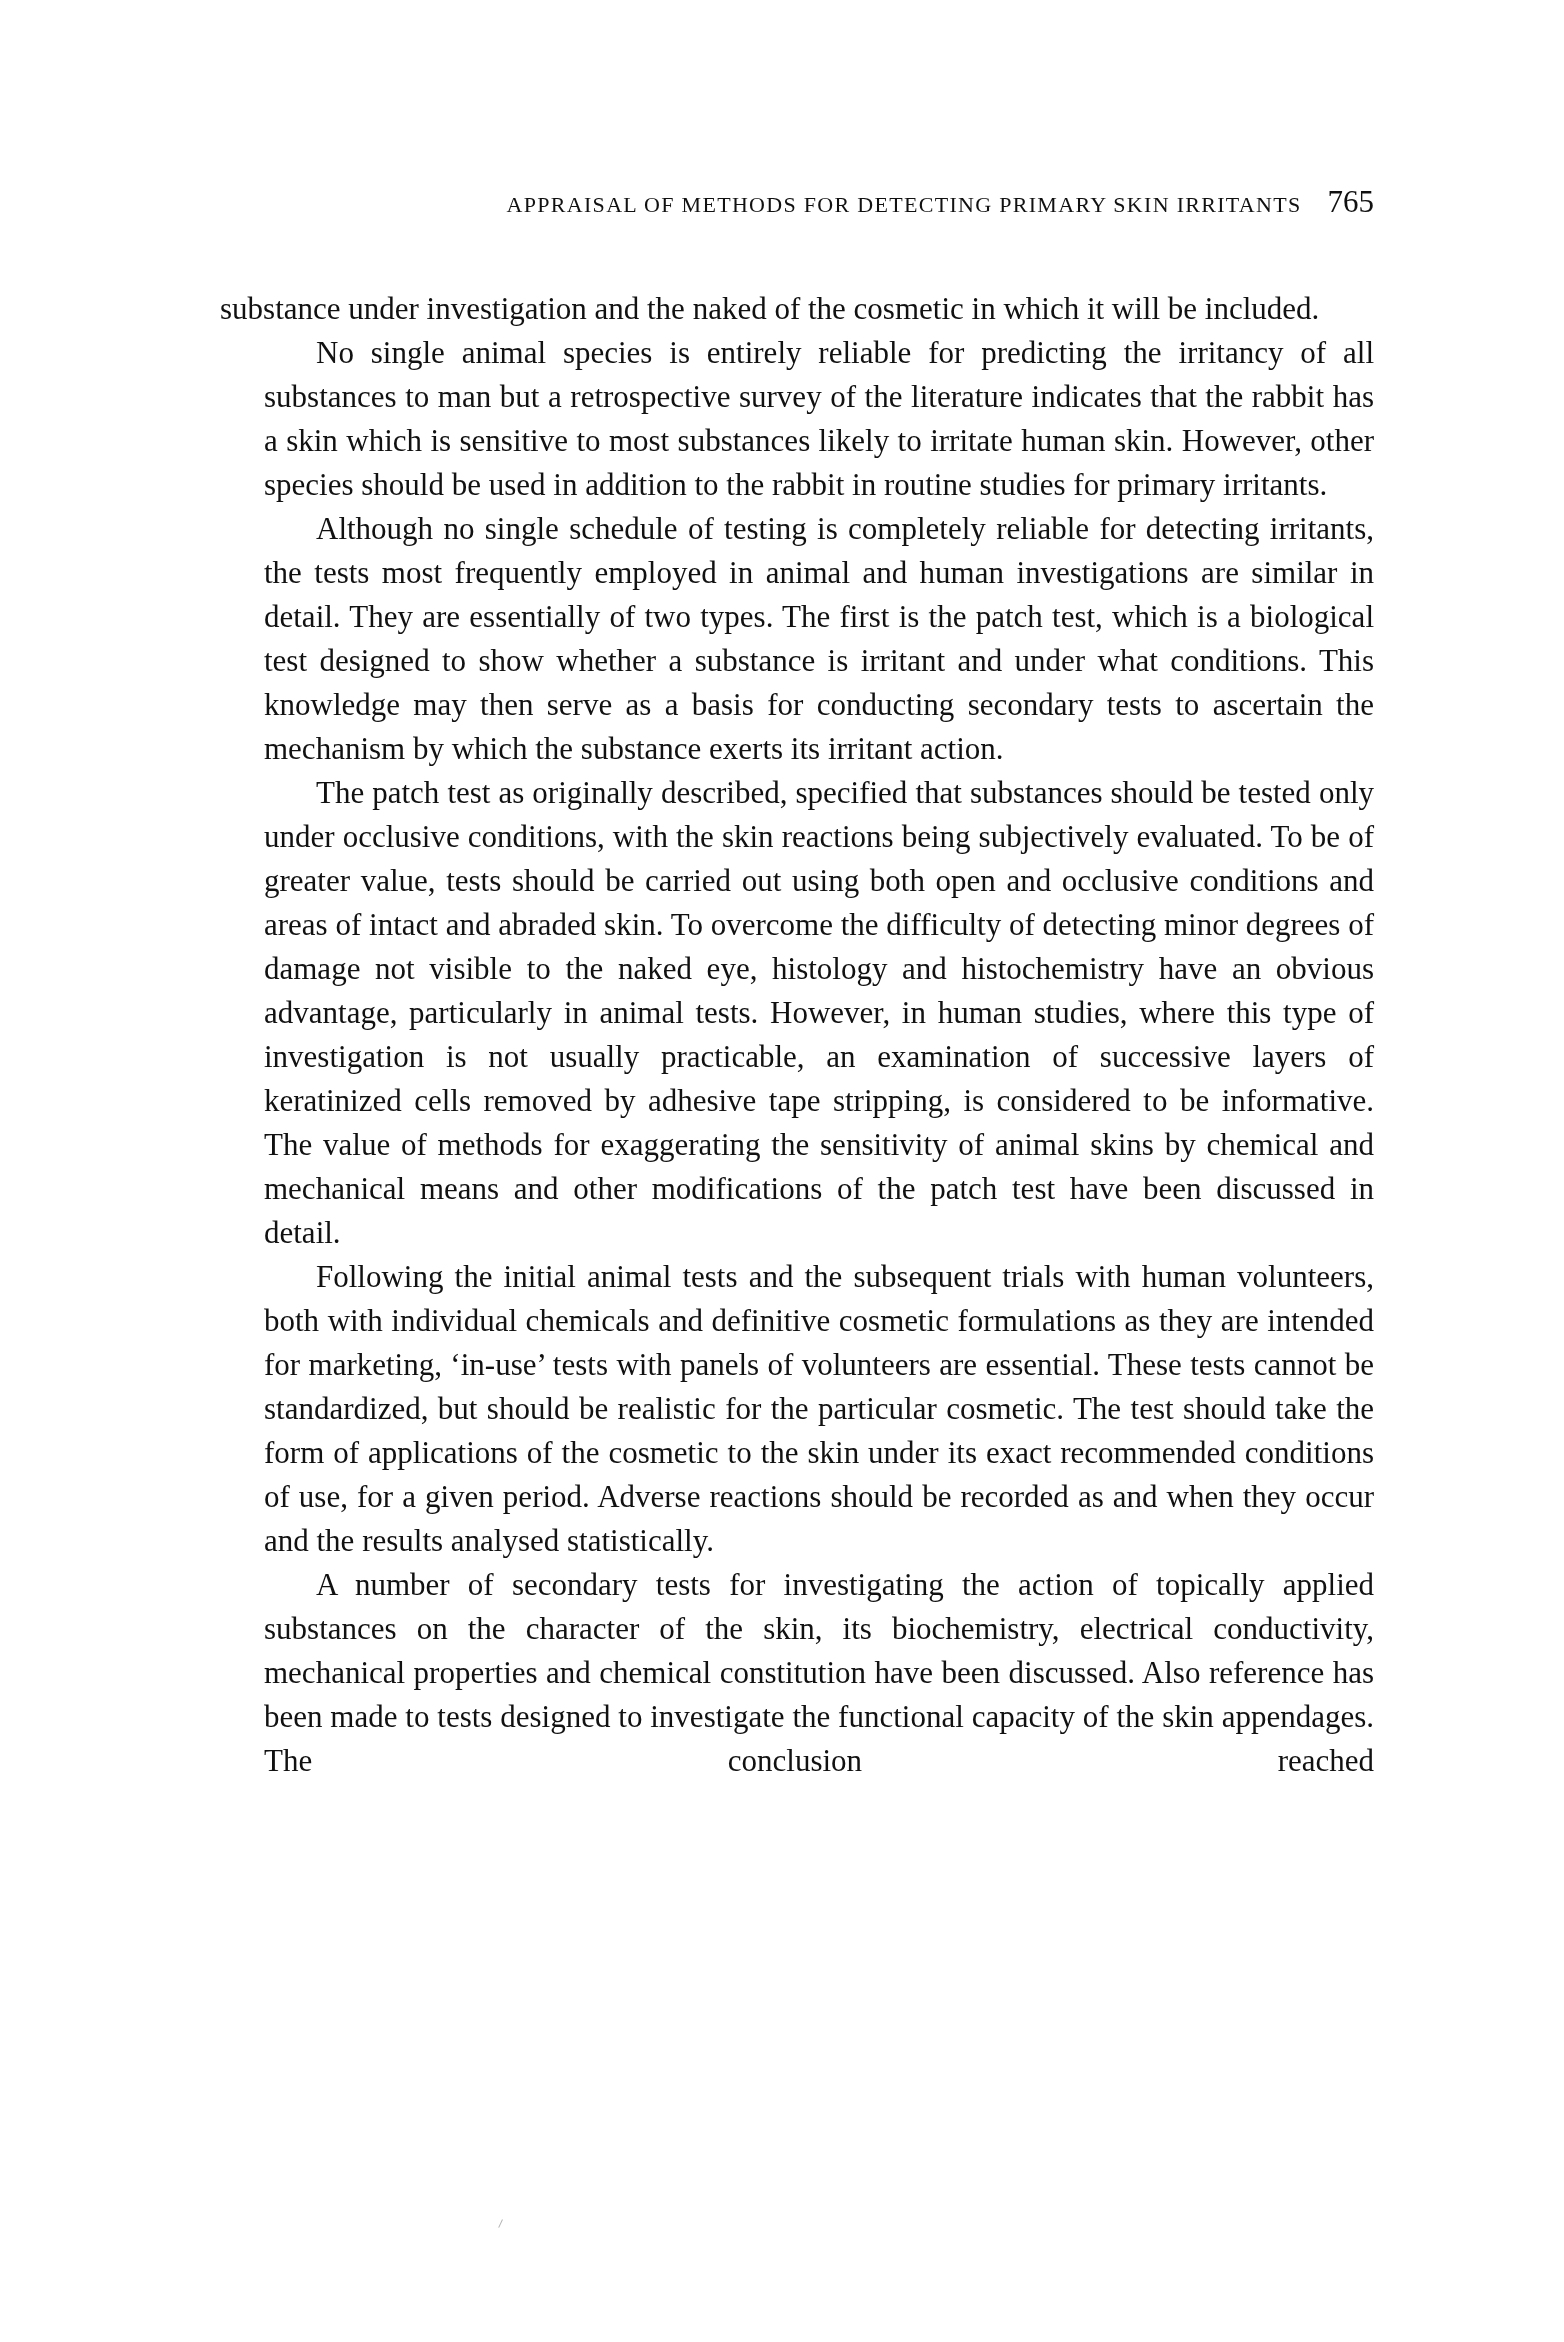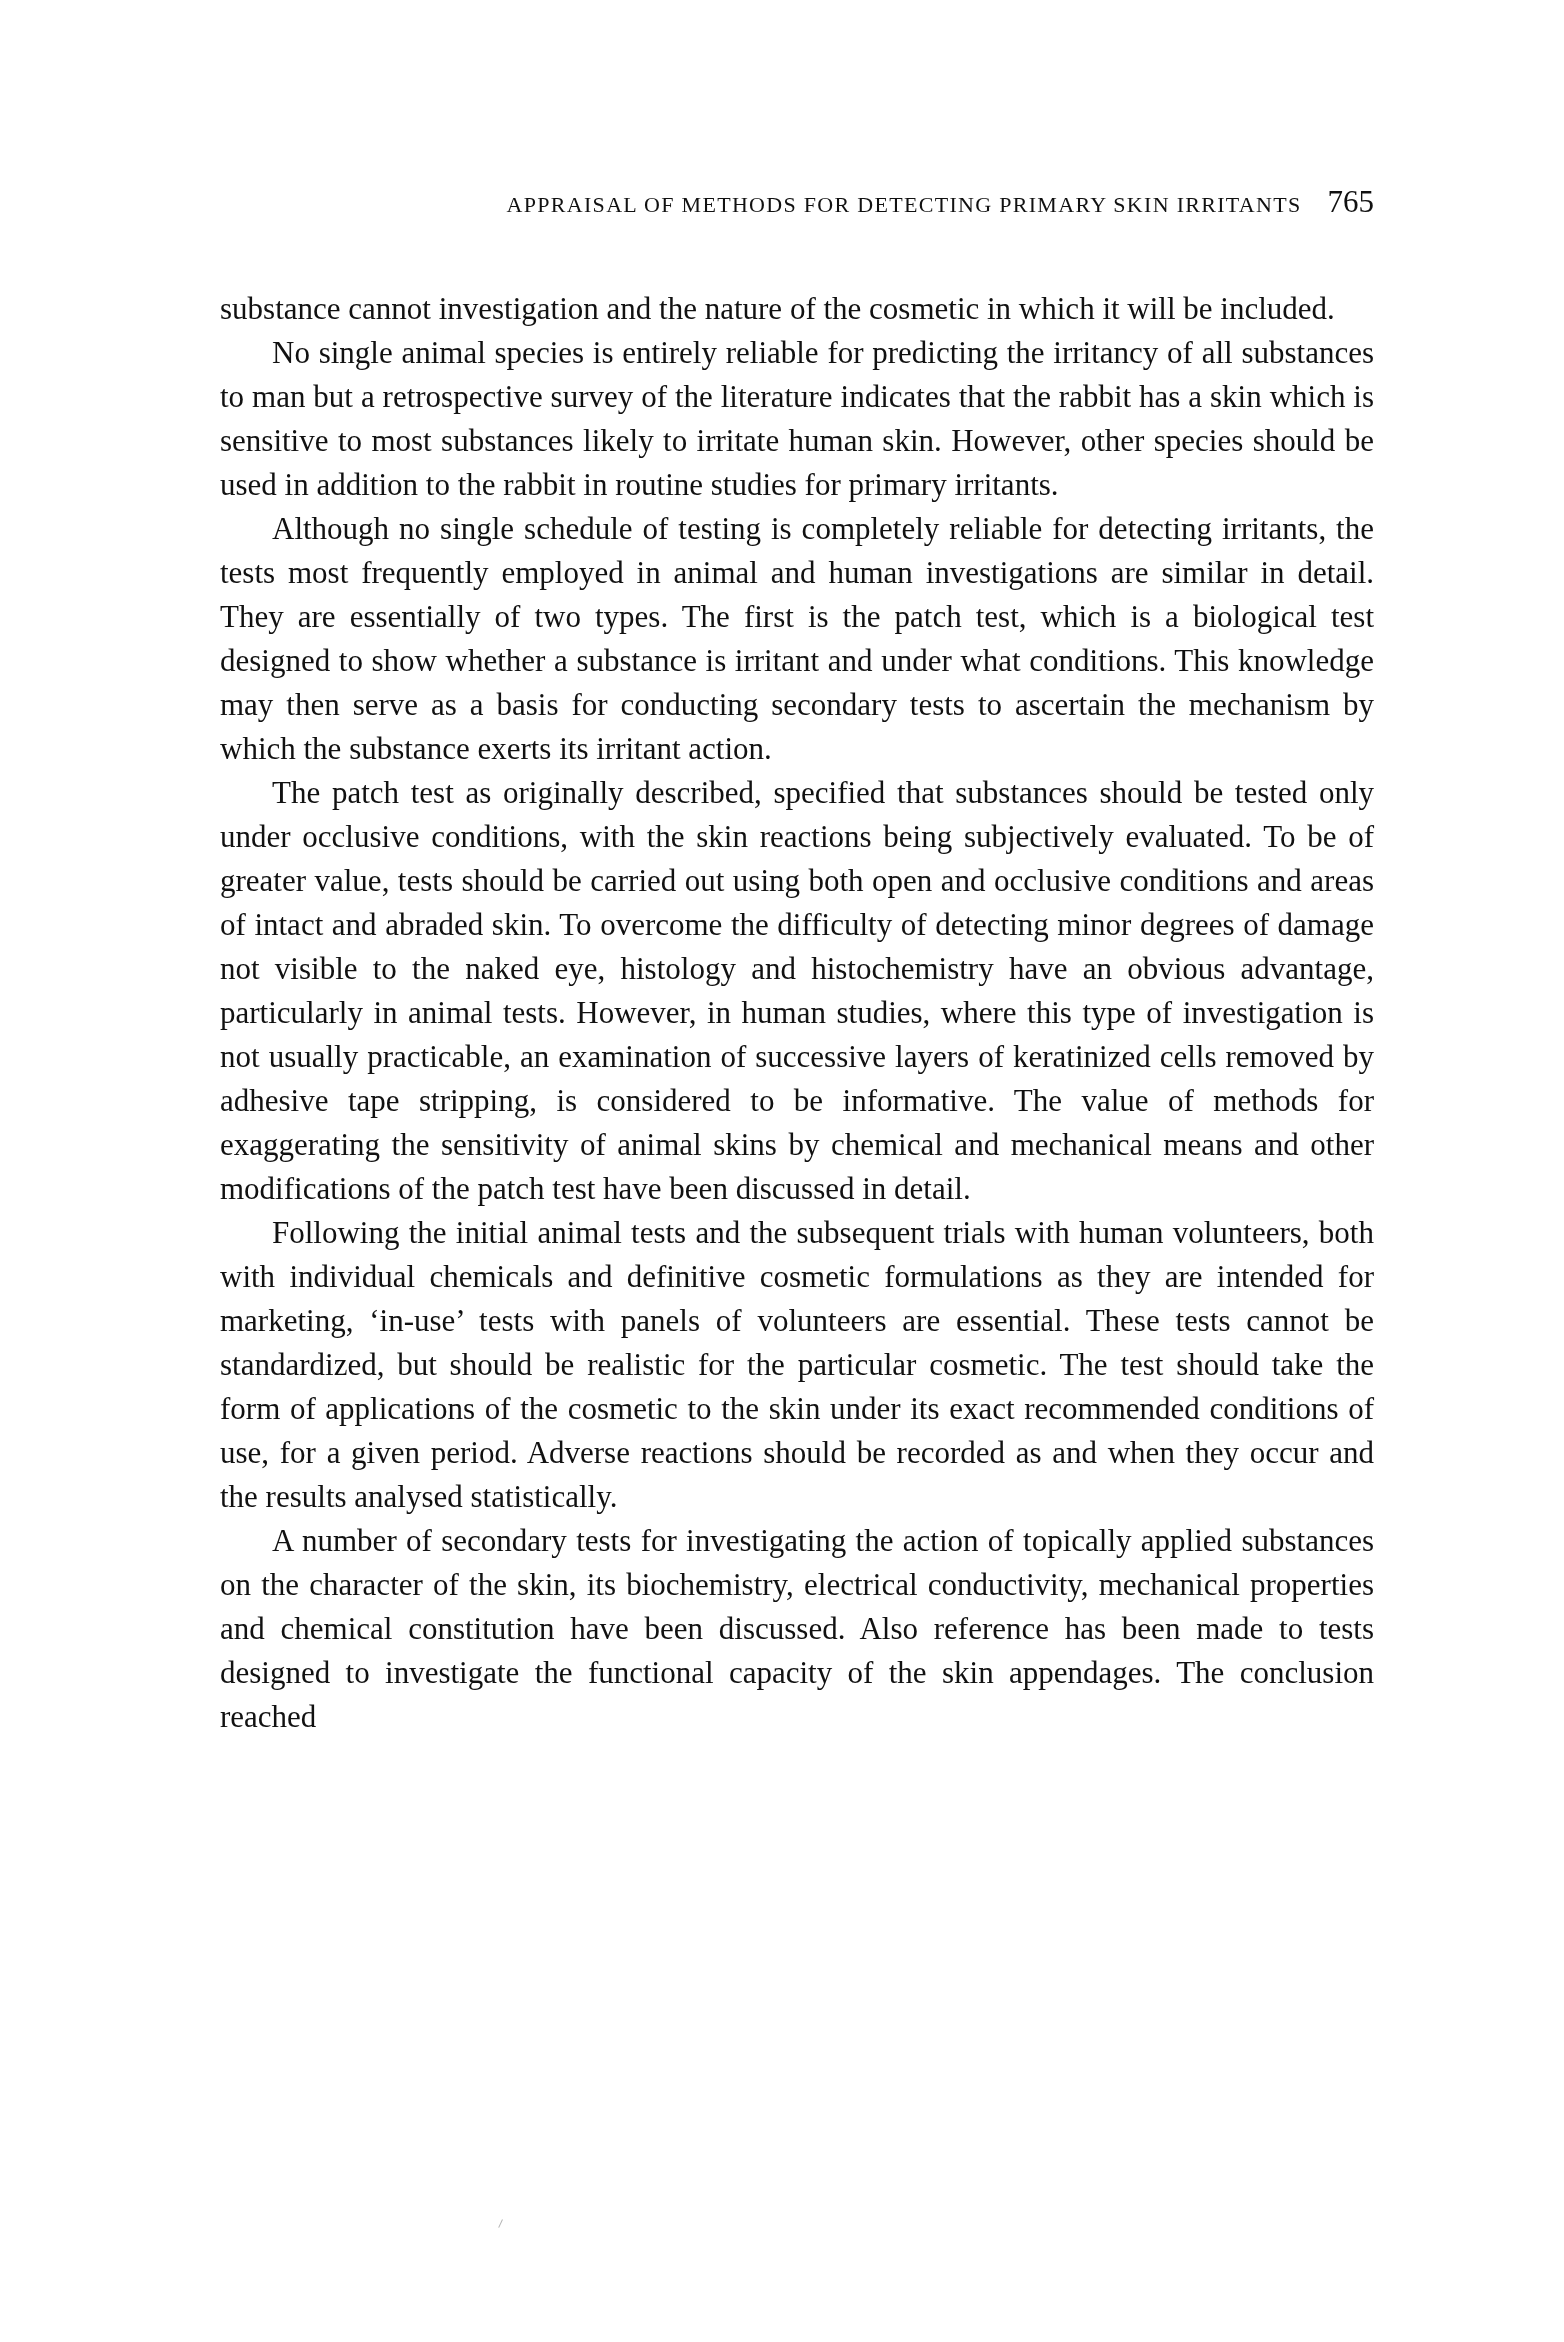--- a/index.html
+++ b/index.html
@@ -41,20 +41,21 @@
   }
   .body-text p {
     margin: 0;
     font-size: 31px;
     line-height: 44px;
     text-align: justify;
     hyphens: none;
   }
   .body-text p.indent {
     text-indent: 52px;
+    margin-left: 44px;
   }
   .body-text p.last-line-justify {
     text-align-last: justify;
   }
   .stray-mark {
     position: absolute;
     left: 500px;
     top: 2219px;
     width: 0.9px;
     height: 9.4px;
@@ -65,21 +66,21 @@
 </head>
 <body>
 
 <div class="page">
   <div class="running-head">
     <span class="running-title">APPRAISAL OF METHODS FOR DETECTING PRIMARY SKIN IRRITANTS</span>
     <span class="page-number">765</span>
   </div>
 
   <div class="body-text">
-    <p>substance cannot investigation and the nature of the cosmetic in which it will be included.</p>
+    <p>substance under investigation and the naked of the cosmetic in which it will be included.</p>
     <p class="indent">No single animal species is entirely reliable for predicting the irritancy of all substances to man but a retrospective survey of the literature indicates that the rabbit has a skin which is sensitive to most substances likely to irritate human skin. However, other species should be used in addition to the rabbit in routine studies for primary irritants.</p>
     <p class="indent">Although no single schedule of testing is completely reliable for detecting irritants, the tests most frequently employed in animal and human investigations are similar in detail. They are essentially of two types. The first is the patch test, which is a biological test designed to show whether a substance is irritant and under what conditions. This knowledge may then serve as a basis for conducting secondary tests to ascertain the mechanism by which the substance exerts its irritant action.</p>
     <p class="indent">The patch test as originally described, specified that substances should be tested only under occlusive conditions, with the skin reactions being subjectively evaluated. To be of greater value, tests should be carried out using both open and occlusive conditions and areas of intact and abraded skin. To overcome the difficulty of detecting minor degrees of damage not visible to the naked eye, histology and histochemistry have an obvious advantage, particularly in animal tests. However, in human studies, where this type of investigation is not usually practicable, an examination of successive layers of keratinized cells removed by adhesive tape stripping, is considered to be informative. The value of methods for exaggerating the sensitivity of animal skins by chemical and mechanical means and other modifications of the patch test have been discussed in detail.</p>
     <p class="indent">Following the initial animal tests and the subsequent trials with human volunteers, both with individual chemicals and definitive cosmetic formulations as they are intended for marketing, ‘in-use’ tests with panels of volunteers are essential. These tests cannot be standardized, but should be realistic for the particular cosmetic. The test should take the form of applications of the cosmetic to the skin under its exact recommended conditions of use, for a given period. Adverse reactions should be recorded as and when they occur and the results analysed statistically.</p>
     <p class="indent last-line-justify">A number of secondary tests for investigating the action of topically applied substances on the character of the skin, its biochemistry, electrical conductivity, mechanical properties and chemical constitution have been discussed. Also reference has been made to tests designed to investigate the functional capacity of the skin appendages. The conclusion reached</p>
   </div>
 </div>
 
 <div class="stray-mark"></div>
 

